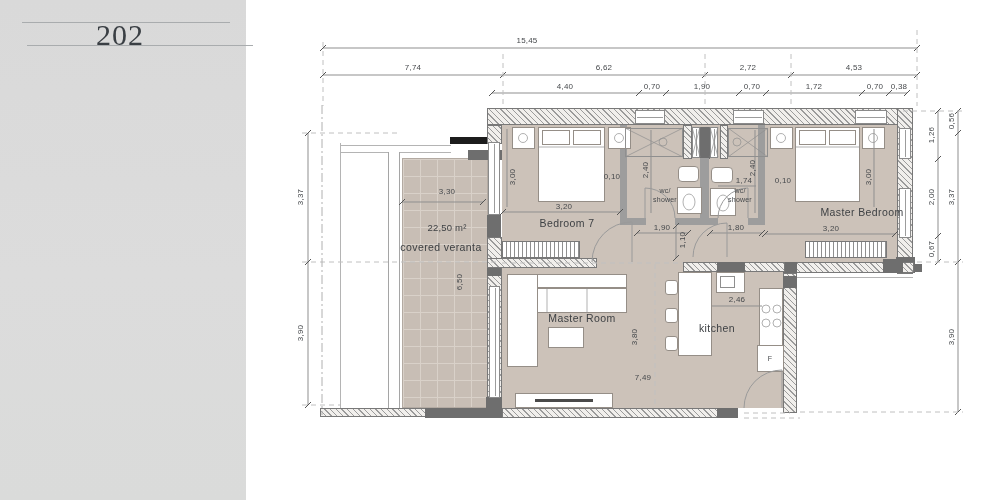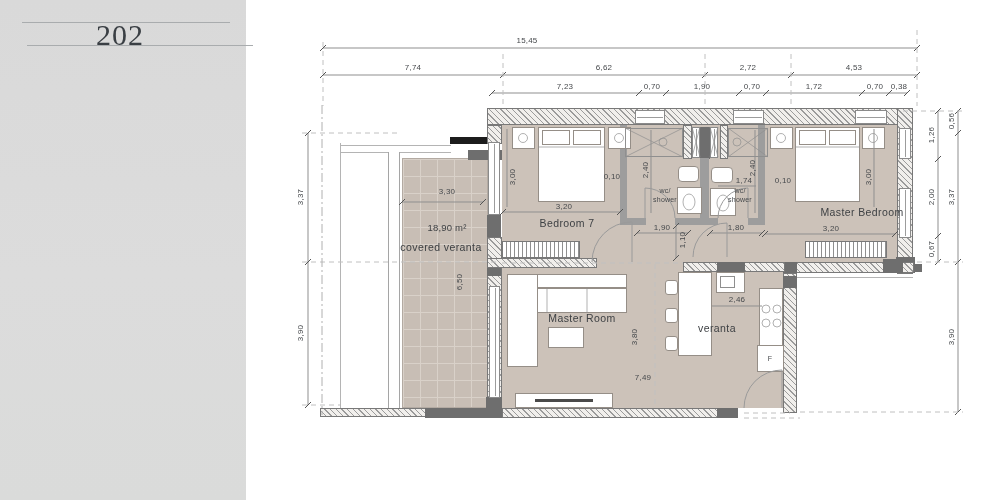--- a/index.html
+++ b/index.html
@@ -264,37 +264,37 @@
       <line x1="547" y1="288" x2="547" y2="313"></line>
         <line x1="587" y1="288" x2="587" y2="313"></line>
     </g>
   </svg>
 
   <div class="lbl" style="left:527px;top:40px">15,45</div>
   <div class="lbl" style="left:413px;top:67px">7,74</div>
   <div class="lbl" style="left:604px;top:67px">6,62</div>
   <div class="lbl" style="left:748px;top:67px">2,72</div>
   <div class="lbl" style="left:854px;top:67px">4,53</div>
-  <div class="lbl" style="left:565px;top:86px">7,23</div>
+  <div class="lbl" style="left:565px;top:86px">4,40</div>
   <div class="lbl" style="left:652px;top:86px">0,70</div>
   <div class="lbl" style="left:702px;top:86px">1,90</div>
   <div class="lbl" style="left:752px;top:86px">0,70</div>
   <div class="lbl" style="left:814px;top:86px">1,72</div>
   <div class="lbl" style="left:875px;top:86px">0,70</div>
   <div class="lbl" style="left:899px;top:86px">0,38</div>
   <div class="lbl v" style="left:300px;top:197px">3,37</div>
   <div class="lbl v" style="left:300px;top:333px">3,90</div>
   <div class="lbl v" style="left:931px;top:135px">1,26</div>
   <div class="lbl v" style="left:931px;top:197px">2,00</div>
   <div class="lbl v" style="left:931px;top:249px">0,67</div>
   <div class="lbl v" style="left:951px;top:121px">0,56</div>
   <div class="lbl v" style="left:951px;top:197px">3,37</div>
   <div class="lbl v" style="left:951px;top:337px">3,90</div>
   <div class="lbl" style="left:447px;top:191px">3,30</div>
-  <div class="lbl mid" style="left:447px;top:227px">18,90 m²</div>
+  <div class="lbl mid" style="left:447px;top:227px">22,50 m²</div>
   <div class="lbl big" style="left:441px;top:247px">covered veranta</div>
   <div class="lbl v" style="left:459px;top:282px">6,50</div>
   <div class="lbl v" style="left:512px;top:177px">3,00</div>
   <div class="lbl" style="left:612px;top:176px">0,10</div>
   <div class="lbl" style="left:564px;top:206px">3,20</div>
   <div class="lbl big" style="left:567px;top:223px">Bedroom 7</div>
   <div class="lbl v" style="left:645px;top:170px">2,40</div>
   <div class="lbl sm" style="left:665px;top:190px">wc/</div>
   <div class="lbl sm" style="left:665px;top:199px">shower</div>
   <div class="lbl v" style="left:752px;top:168px">2,40</div>
@@ -305,16 +305,16 @@
   <div class="lbl v" style="left:868px;top:177px">3,00</div>
   <div class="lbl big" style="left:862px;top:212px">Master Bedroom</div>
   <div class="lbl" style="left:831px;top:228px">3,20</div>
   <div class="lbl" style="left:662px;top:227px">1,90</div>
   <div class="lbl v" style="left:682px;top:240px">1,10</div>
   <div class="lbl" style="left:736px;top:227px">1,80</div>
   <div class="lbl big" style="left:582px;top:318px">Master Room</div>
   <div class="lbl v" style="left:634px;top:337px">3,80</div>
   <div class="lbl" style="left:643px;top:377px">7,49</div>
   <div class="lbl" style="left:737px;top:299px">2,46</div>
-  <div class="lbl big" style="left:717px;top:328px">veranta</div>
+  <div class="lbl big" style="left:717px;top:328px">kitchen</div>
   <div class="lbl sm" style="left:770px;top:358px">F</div>
 
 </div>
 
 </body></html>

